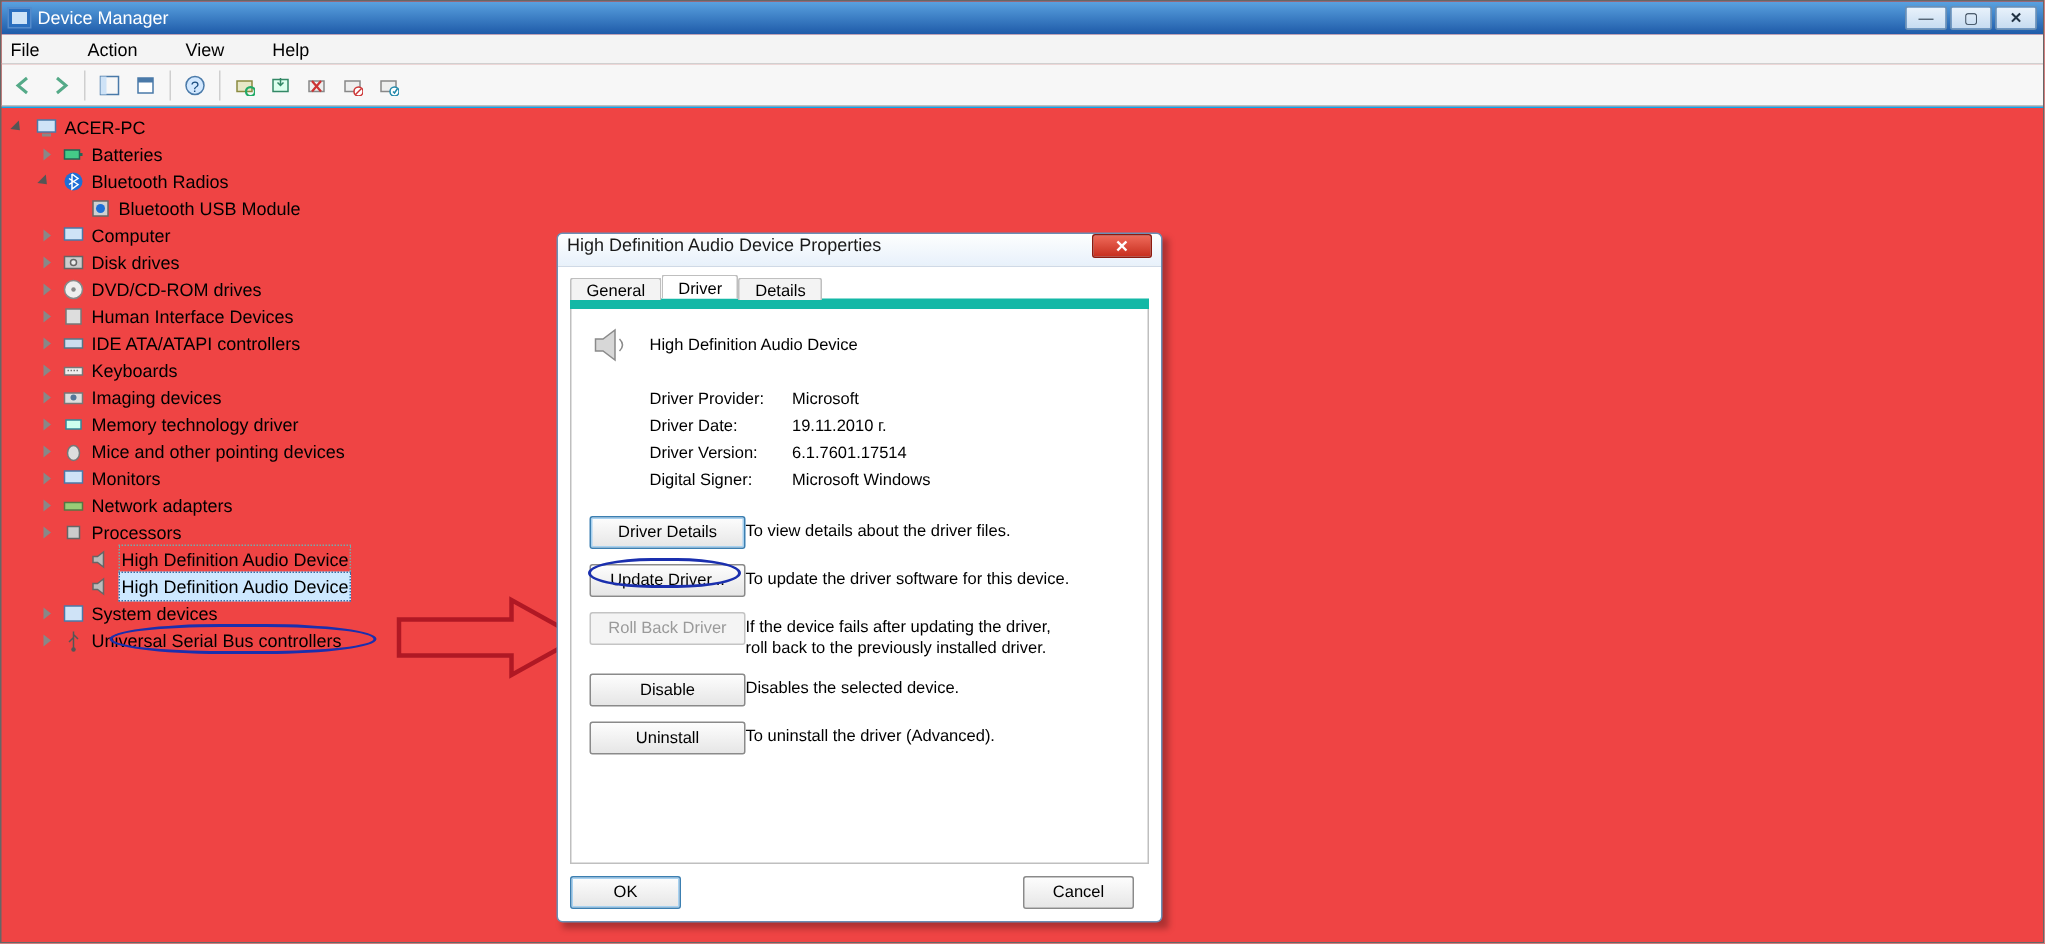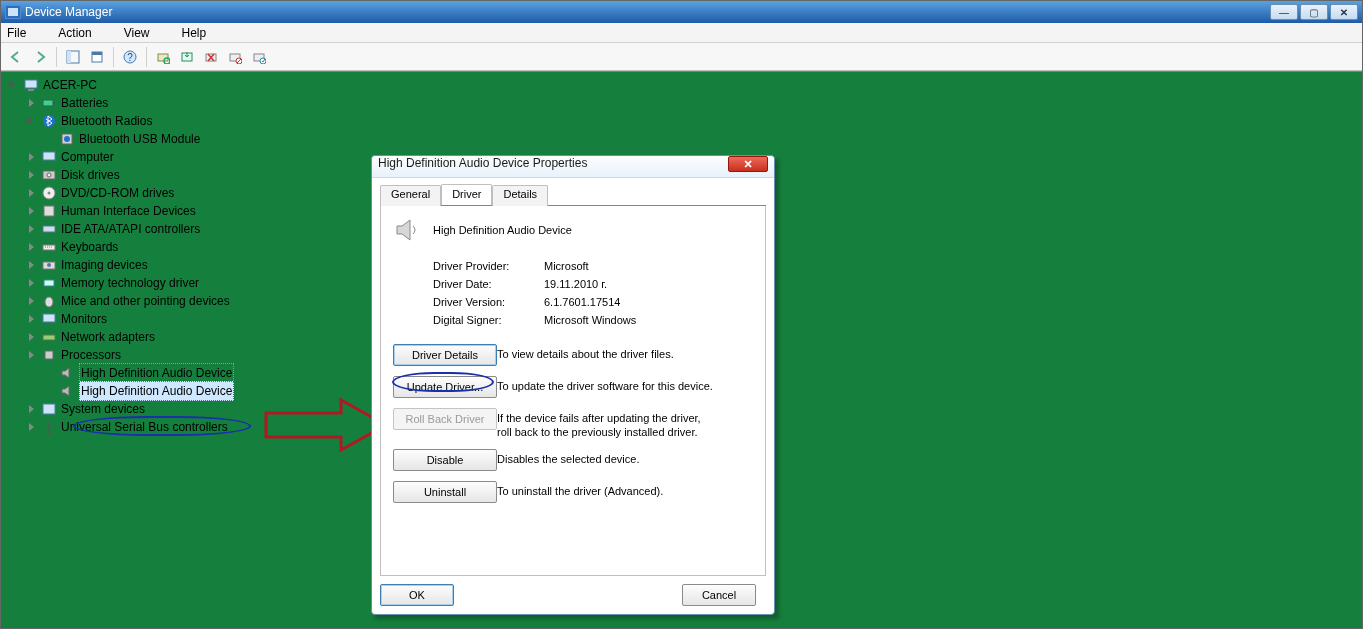--- a/index.html
+++ b/index.html
@@ -1,17 +1,17 @@
 <!DOCTYPE html>
 <html><head>
 <meta charset="utf-8">
 <style>
   * { box-sizing: border-box; }
   html, body { margin:0; padding:0; font-family: "Segoe UI", Tahoma, sans-serif; font-size:12px; color:#000; }
-  .app { width:1363px; height:629px; background:#15803d; position:relative; overflow:hidden; border:1px solid #666;}
+  .app { width:1363px; height:629px; background:#ef4444; position:relative; overflow:hidden; border:1px solid #666;}
   
   .titlebar { height:22px; background:linear-gradient(#5aa2e0,#1e5aa8); color:#fff; display:flex; align-items:center; padding:0 4px; }
   .titlebar .app-icon { width:16px; height:14px; background:#2a6fbf; border:1px solid #fff3; margin-right:4px; position:relative;}
   .titlebar .app-icon:before{content:"";position:absolute;inset:2px;background:#cde3f7;}
   .titlebar .title { flex:1; font-size:12px; }
   .win-controls { display:flex; gap:2px; }
   .win-btn { width:28px; height:16px; background:linear-gradient(#e9f2fb,#c6dbf0); border:1px solid #6a8fb5; border-radius:2px; display:flex; align-items:center; justify-content:center; font-size:10px; color:#234; cursor:default;}
   .win-btn.close{ font-weight:bold;}
   
   .menubar { height:20px; background:#f4f4f4; border-bottom:1px solid #d0d0d0; display:flex; align-items:center; padding:0 6px; gap:32px; font-size:12px;}
@@ -40,28 +40,28 @@
   
   .annot-arrow { position:absolute; left:260px; top:394px; pointer-events:none;}
   .ellipse { position:absolute; border:2px solid #1a2fae; border-radius:50%/60%; pointer-events:none;}
   
   .dialog-shadow{ position:absolute; left:374px; top:158px; width:404px; height:460px; background:rgba(0,0,0,0.28); filter:blur(2px);}
   .dialog { position:absolute; left:370px; top:154px; width:404px; height:460px; background:#fff; border:1px solid #6a8fb5; border-radius:4px;}
   .dialog .dtitle { height:22px; background:linear-gradient(#fdfefe,#e8f1fb); border-bottom:1px solid #cfd9e6; border-radius:4px 4px 0 0; display:flex; padding:0 6px; font-size:12px; color:#1a1a1a;}
   .dialog .dtitle .flex{flex:1;}
   .dialog .closebtn{ width:40px; height:16px; background:linear-gradient(#ef6a5a,#c72f1f); border:1px solid #8e1a0f; border-radius:2px; color:#fff; display:flex; align-items:center; justify-content:center; font-size:11px; font-weight:bold;}
   .dialog .body{ padding:6px 8px 8px 8px;}
-  .tabs{ display:flex; border-bottom:1px solid #14b8a6; height:22px; gap:0;}
+  .tabs{ display:flex; border-bottom:7px solid #14b8a6; height:22px; gap:0;align-items:flex-end;}
   .tab{ padding:2px 10px 0 10px; border:1px solid #bfbfbf; border-bottom:none; background:#f3f3f3; position:relative; top:1px; border-radius:2px 2px 0 0; cursor:default; font-size:11px;}
   .tab.active{ background:#fff; top:0; padding-top:3px;}
   .tabpage{ border:1px solid #bfbfbf; border-top:none; padding:10px 12px 12px 12px; height:370px;}
   .devrow{ display:flex; align-items:center; gap:12px; margin-bottom:16px;}
   .speaker-icon{ width:28px; height:28px;}
   .kv{ display:flex; font-size:11px; margin-bottom:6px;}
-  .kv .k{ width:111px; color:#000;}
+  .kv .k{ width:95px; color:#000;}
   .kv .v{ color:#000;}
   .btnrow{ display:flex; align-items:flex-start; margin-top:10px;}
   .wbtn{ width:104px; height:22px; font-size:11px; display:flex; align-items:center; justify-content:center; background:linear-gradient(#fdfdfd,#e6e6e6); border:1px solid #8a8a8a; border-radius:2px; cursor:default;}
   .wbtn.primary{ border:1px solid #3c7fb1; box-shadow:0 0 0 1px #a7d1f0 inset;}
   .wbtn.disabled{ color:#9a9a9a; border-color:#c4c4c4; background:#f4f4f4;}
   .desc{ width:220px; font-size:11px; color:#000; line-height:14px; padding-top:3px;}
   .dlg-footer{ display:flex; justify-content:space-between; gap:8px; padding:8px 10px 0 0;}
   .wbtn.small{ width:74px;}
   .ellipse.small{ width:102px; height:20px; top:-4px; left:-1px;}
 </style>

